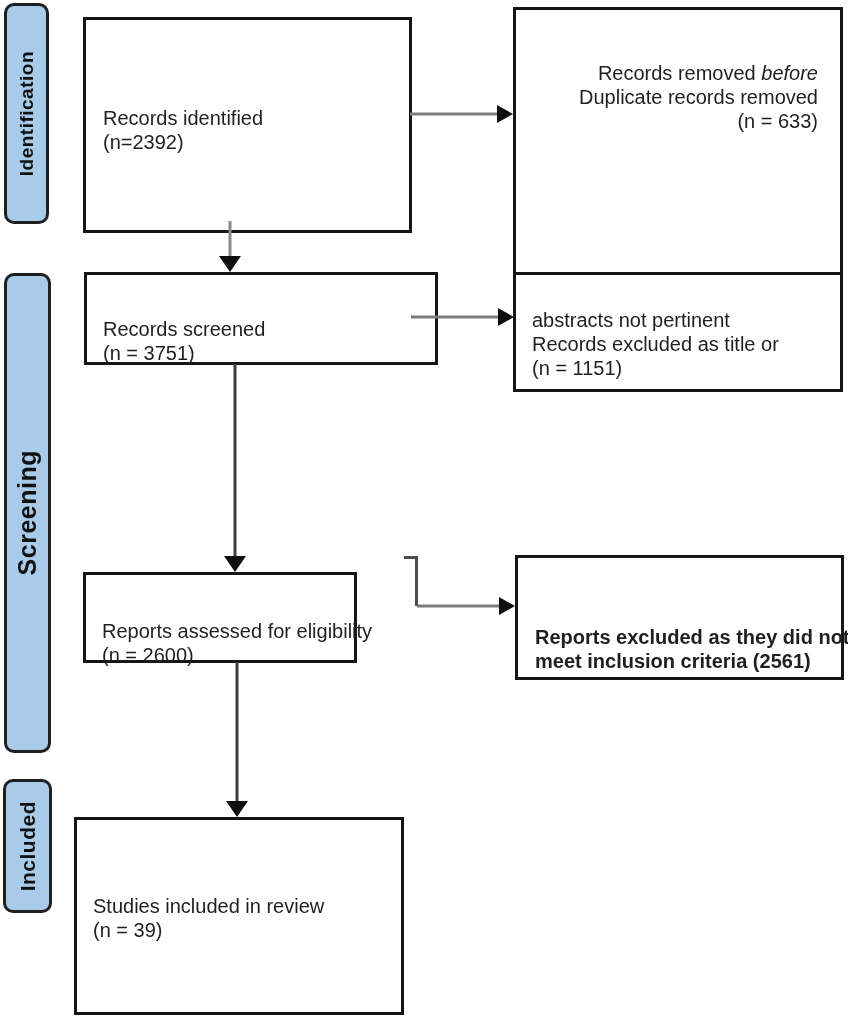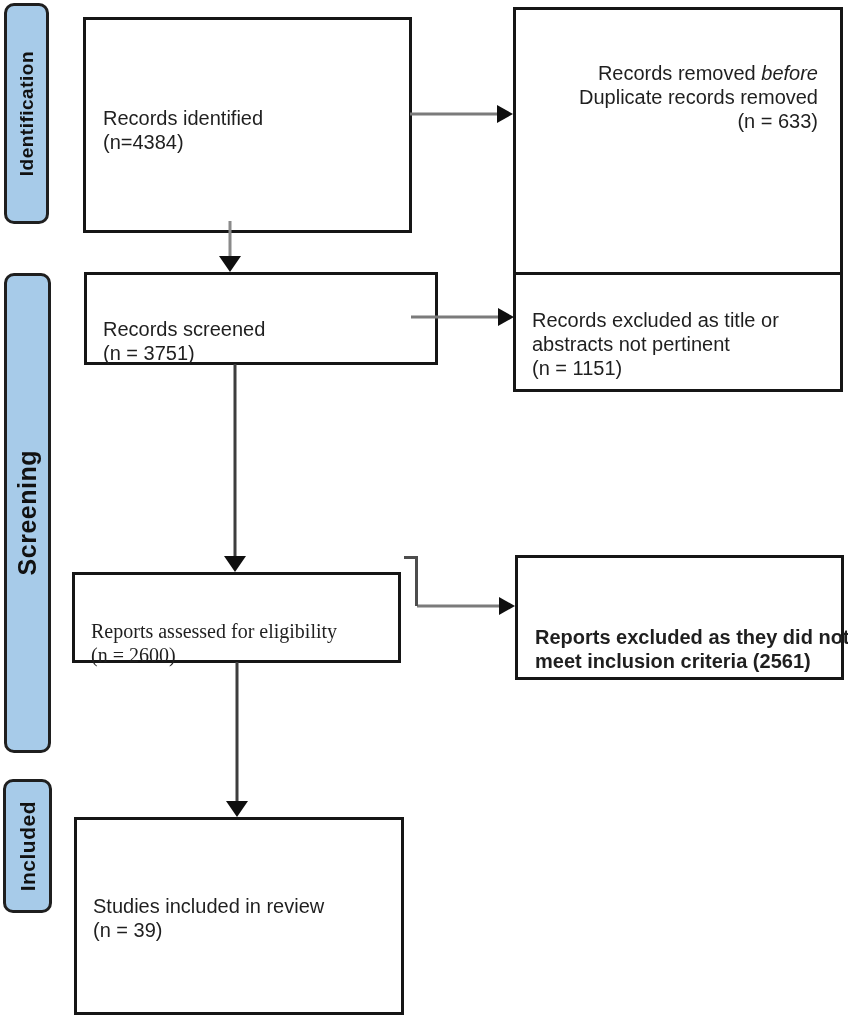--- a/index.html
+++ b/index.html
@@ -99,48 +99,48 @@
     <span class="vtext" style="font-size:25px;">Screening</span>
   </div>
 
   <div class="stage-label" style="left:3px; top:779px; width:49px; height:134px;">
     <span class="vtext" style="font-size:21px;">Included</span>
   </div>
 
   <div class="fc-box" style="left:83px; top:7px; width:329px; height:216px;margin-top:10px;">
     <div class="fc-text" style="left:17px; top:86px;">
       <div>Records identified</div>
-      <div>(n=4384)</div>
+      <div>(n=2392)</div>
     </div>
   </div>
 
   <div class="fc-box" style="left:513px; top:7px; width:330px; height:272px;text-align:right;">
     <div class="fc-text" style="left:19px; top:51px;">
       <div><span>Records removed </span><i>before</i></div>
       <div class="indent">Duplicate records removed</div>
       <div class="indent">(n = 633)</div>
     </div>
   </div>
 
   <div class="fc-box" style="left:84px; top:272px; width:354px; height:93px;">
     <div class="fc-text" style="left:16px; top:42px;">
       <div>Records screened</div>
       <div>(n = 3751)</div>
     </div>
   </div>
 
   <div class="fc-box" style="left:513px; top:272px; width:330px; height:120px;">
     <div class="fc-text" style="left:16px; top:33px;">
+      <div>abstracts not pertinent</div>
       <div>Records excluded as title or</div>
-      <div>abstracts not pertinent</div>
       <div>(n = 1151)</div>
     </div>
   </div>
 
-  <div class="fc-box" style="left:72px; top:572px; width:329px; height:91px;font-family:Liberation Serif, serif;">
+  <div class="fc-box" style="left:83px; top:572px; width:274px; height:91px;">
     <div class="fc-text" style="left:16px; top:44px;">
       <div>Reports assessed for eligibility</div>
       <div>(n = 2600)</div>
     </div>
   </div>
 
   <div class="fc-box" style="left:515px; top:555px; width:329px; height:125px;font-weight:bold;">
     <div class="fc-text" style="left:17px; top:67px;">
       <div>Reports excluded as they did not</div>
       <div>meet inclusion criteria (2561)</div>

